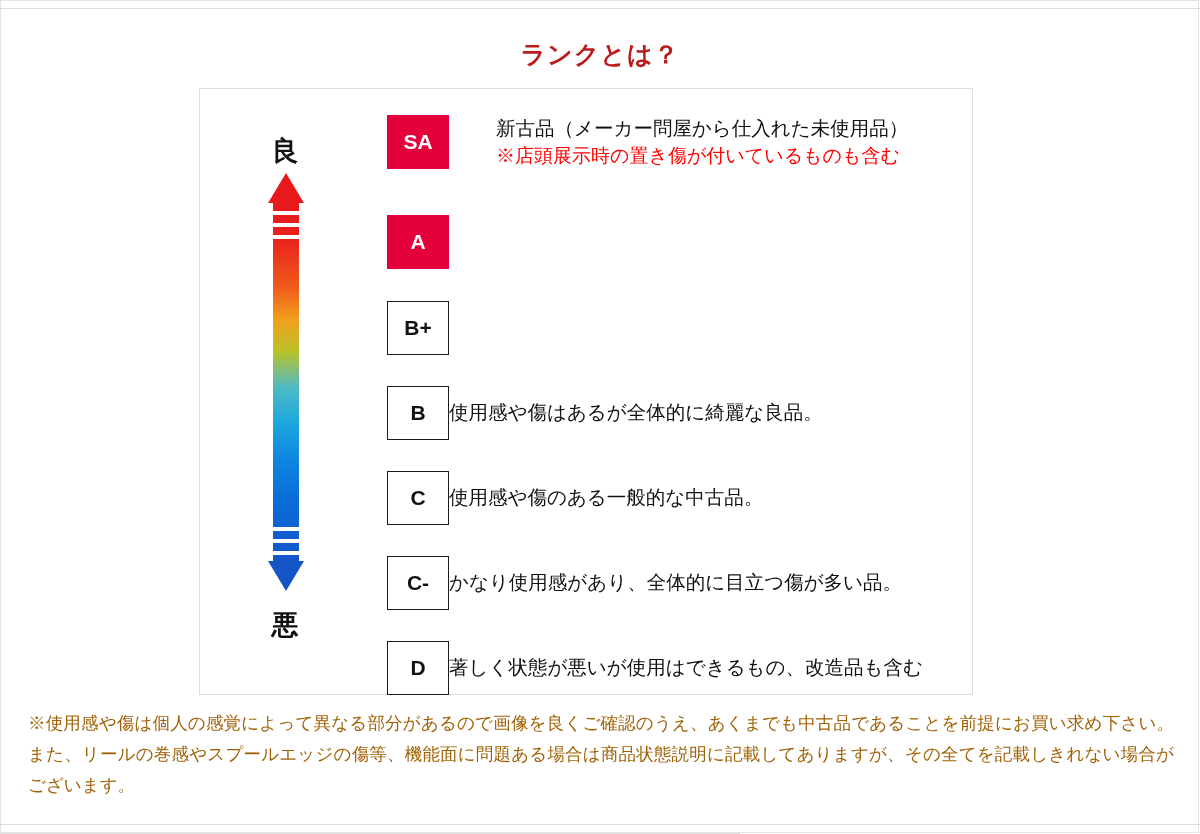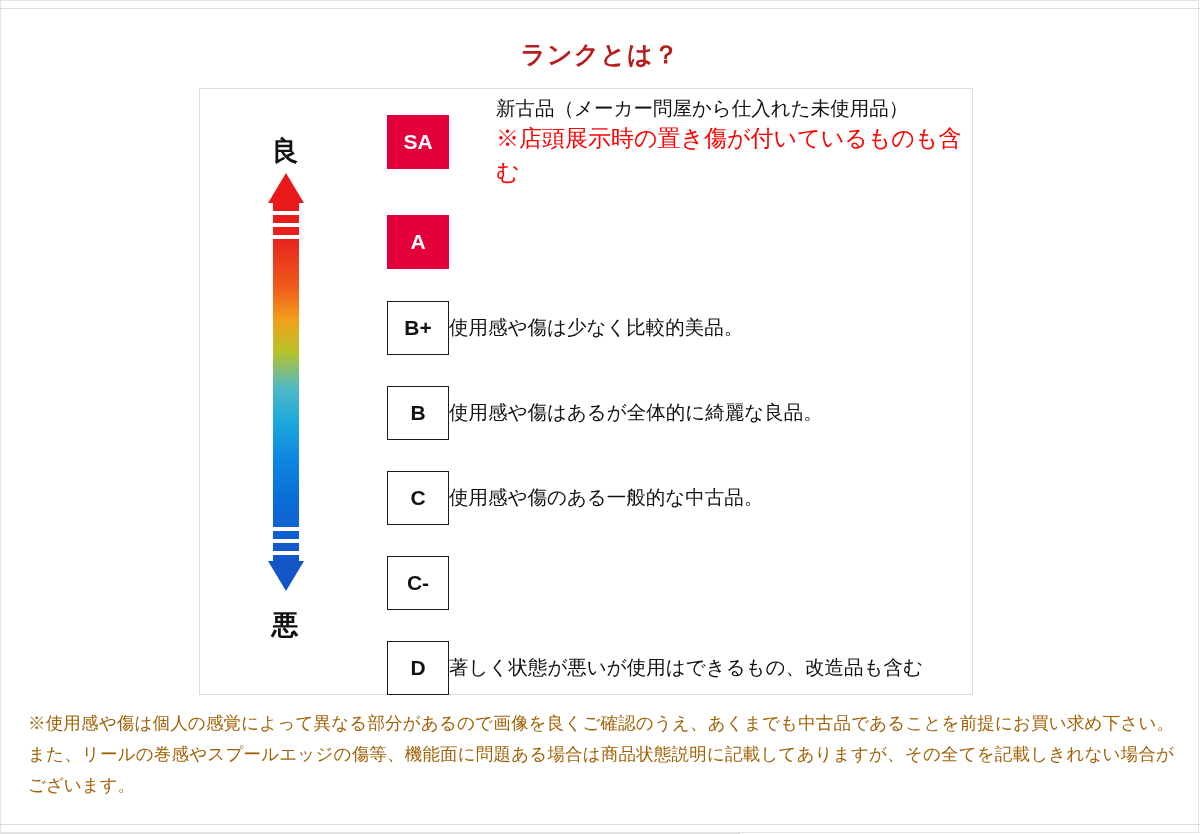--- a/index.html
+++ b/index.html
@@ -182,21 +182,21 @@
     border: 1.5px solid #1a1a1a;
   }
   .desc {
     font-size: 19.5px;
     line-height: 1.45;
     color: #111111;
   }
   .desc .note {
     display: block;
     color: #ff0000;
-    font-size: 23px;
+    font-size: 19px;
   }
 
   .footer-note {
     position: absolute;
     left: 28px;
     top: 708px;
     width: 1146px;
     font-size: 17.5px;
     line-height: 1.78;
     color: #a16207;
@@ -236,35 +236,35 @@
         <span class="note">※店頭展示時の置き傷が付いているものも含む</span>
       </div>
     </div>
 
     <div class="rank-row" style="top:110px;">
       <div class="badge filled">A</div>
     </div>
 
     <div class="rank-row" style="top:196px;">
       <div class="badge outline">B+</div>
-      <div class="desc">使用感や傷は少なく比較的美品。</div>
     </div>
 
     <div class="rank-row" style="top:281px;">
       <div class="badge outline">B</div>
       <div class="desc">使用感や傷はあるが全体的に綺麗な良品。</div>
     </div>
 
     <div class="rank-row" style="top:366px;">
       <div class="badge outline">C</div>
       <div class="desc">使用感や傷のある一般的な中古品。</div>
     </div>
 
     <div class="rank-row" style="top:451px;">
       <div class="badge outline">C-</div>
+      <div class="desc">かなり使用感があり、全体的に目立つ傷が多い品。</div>
     </div>
 
     <div class="rank-row" style="top:536px;">
       <div class="badge outline">D</div>
       <div class="desc">著しく状態が悪いが使用はできるもの、改造品も含む</div>
     </div>
 
   </div>
 </div>
 

